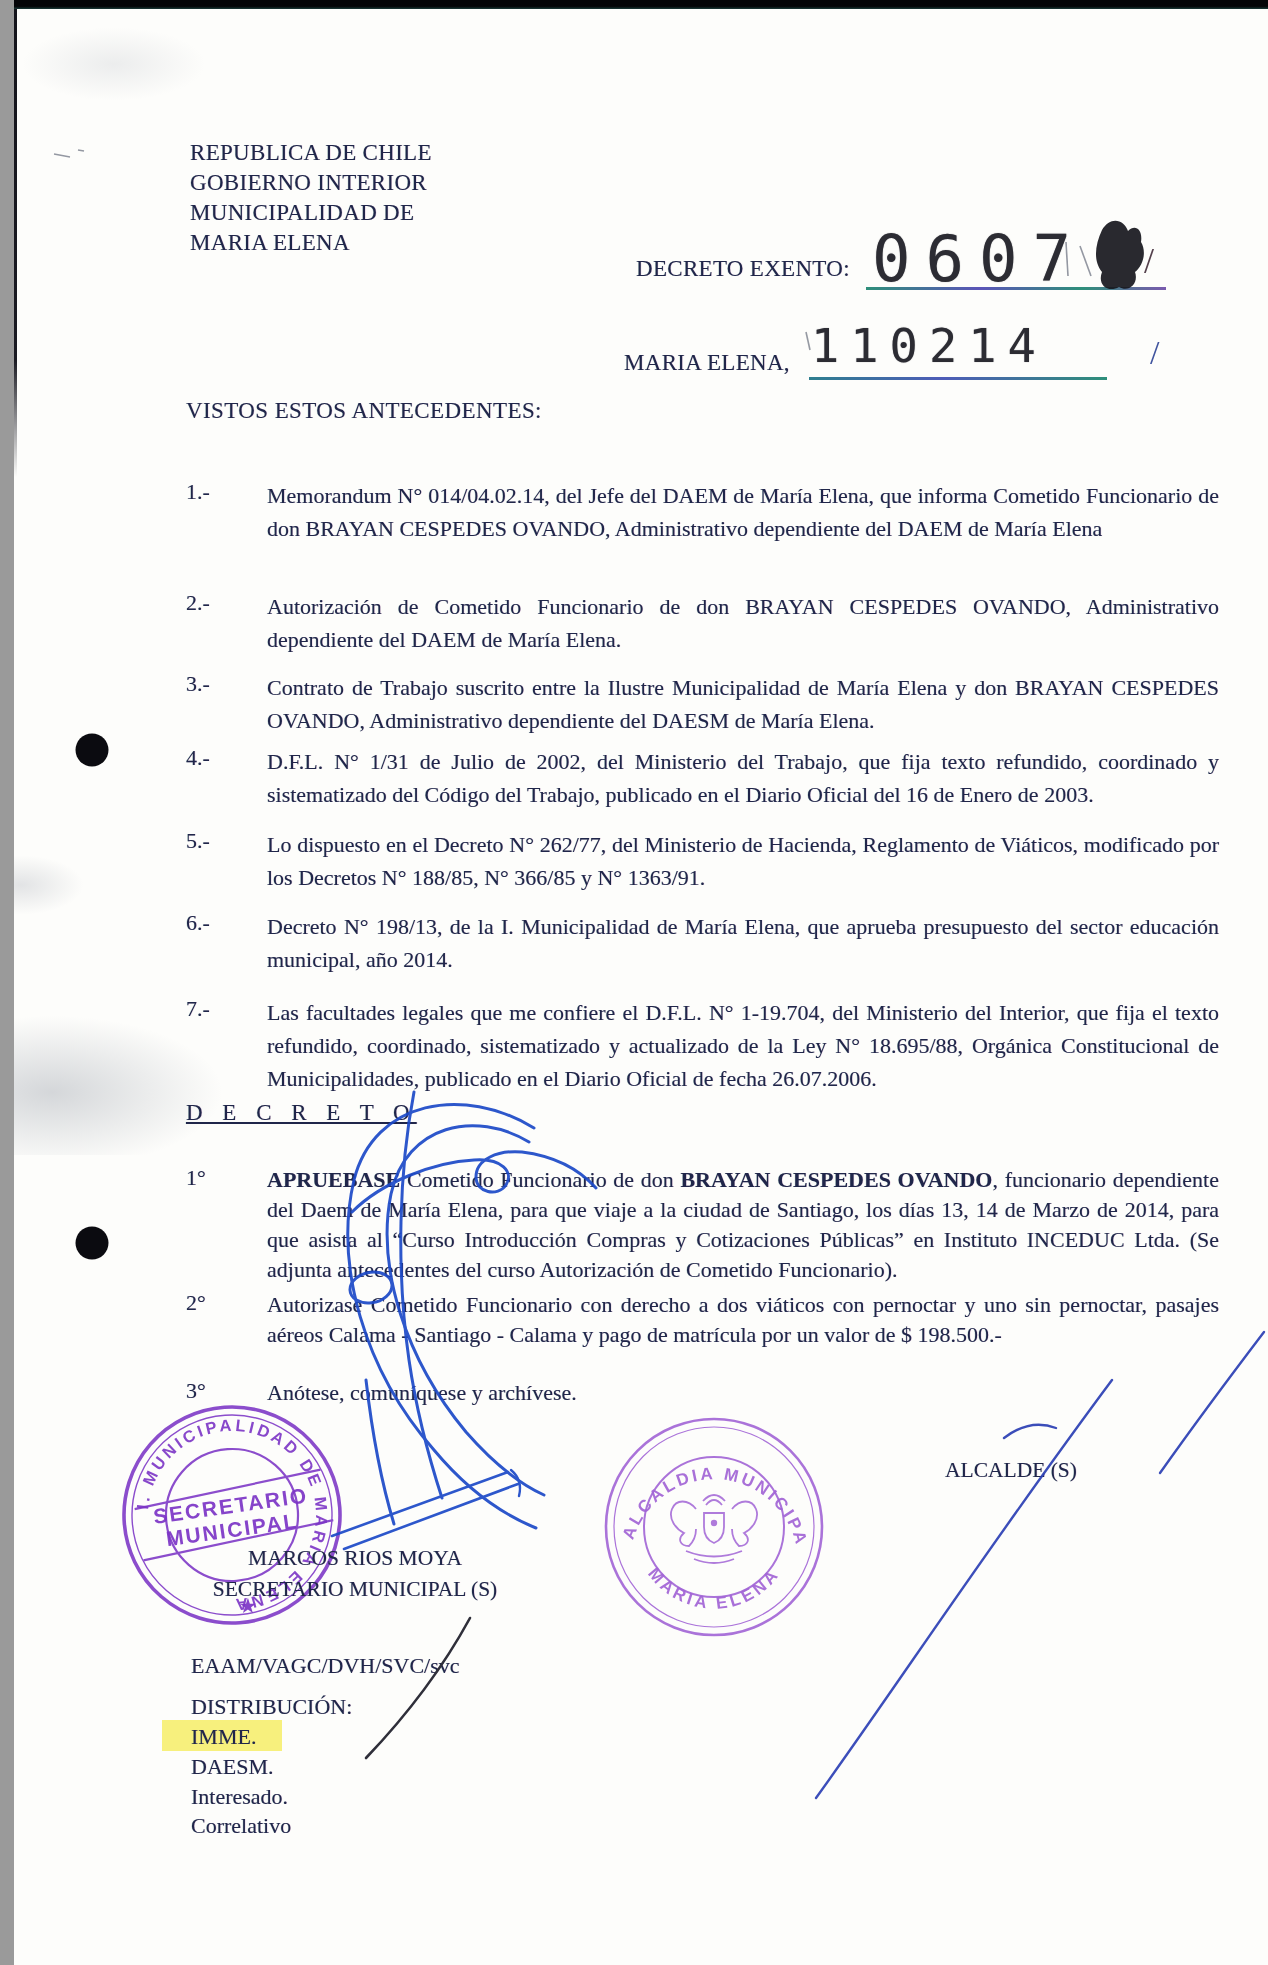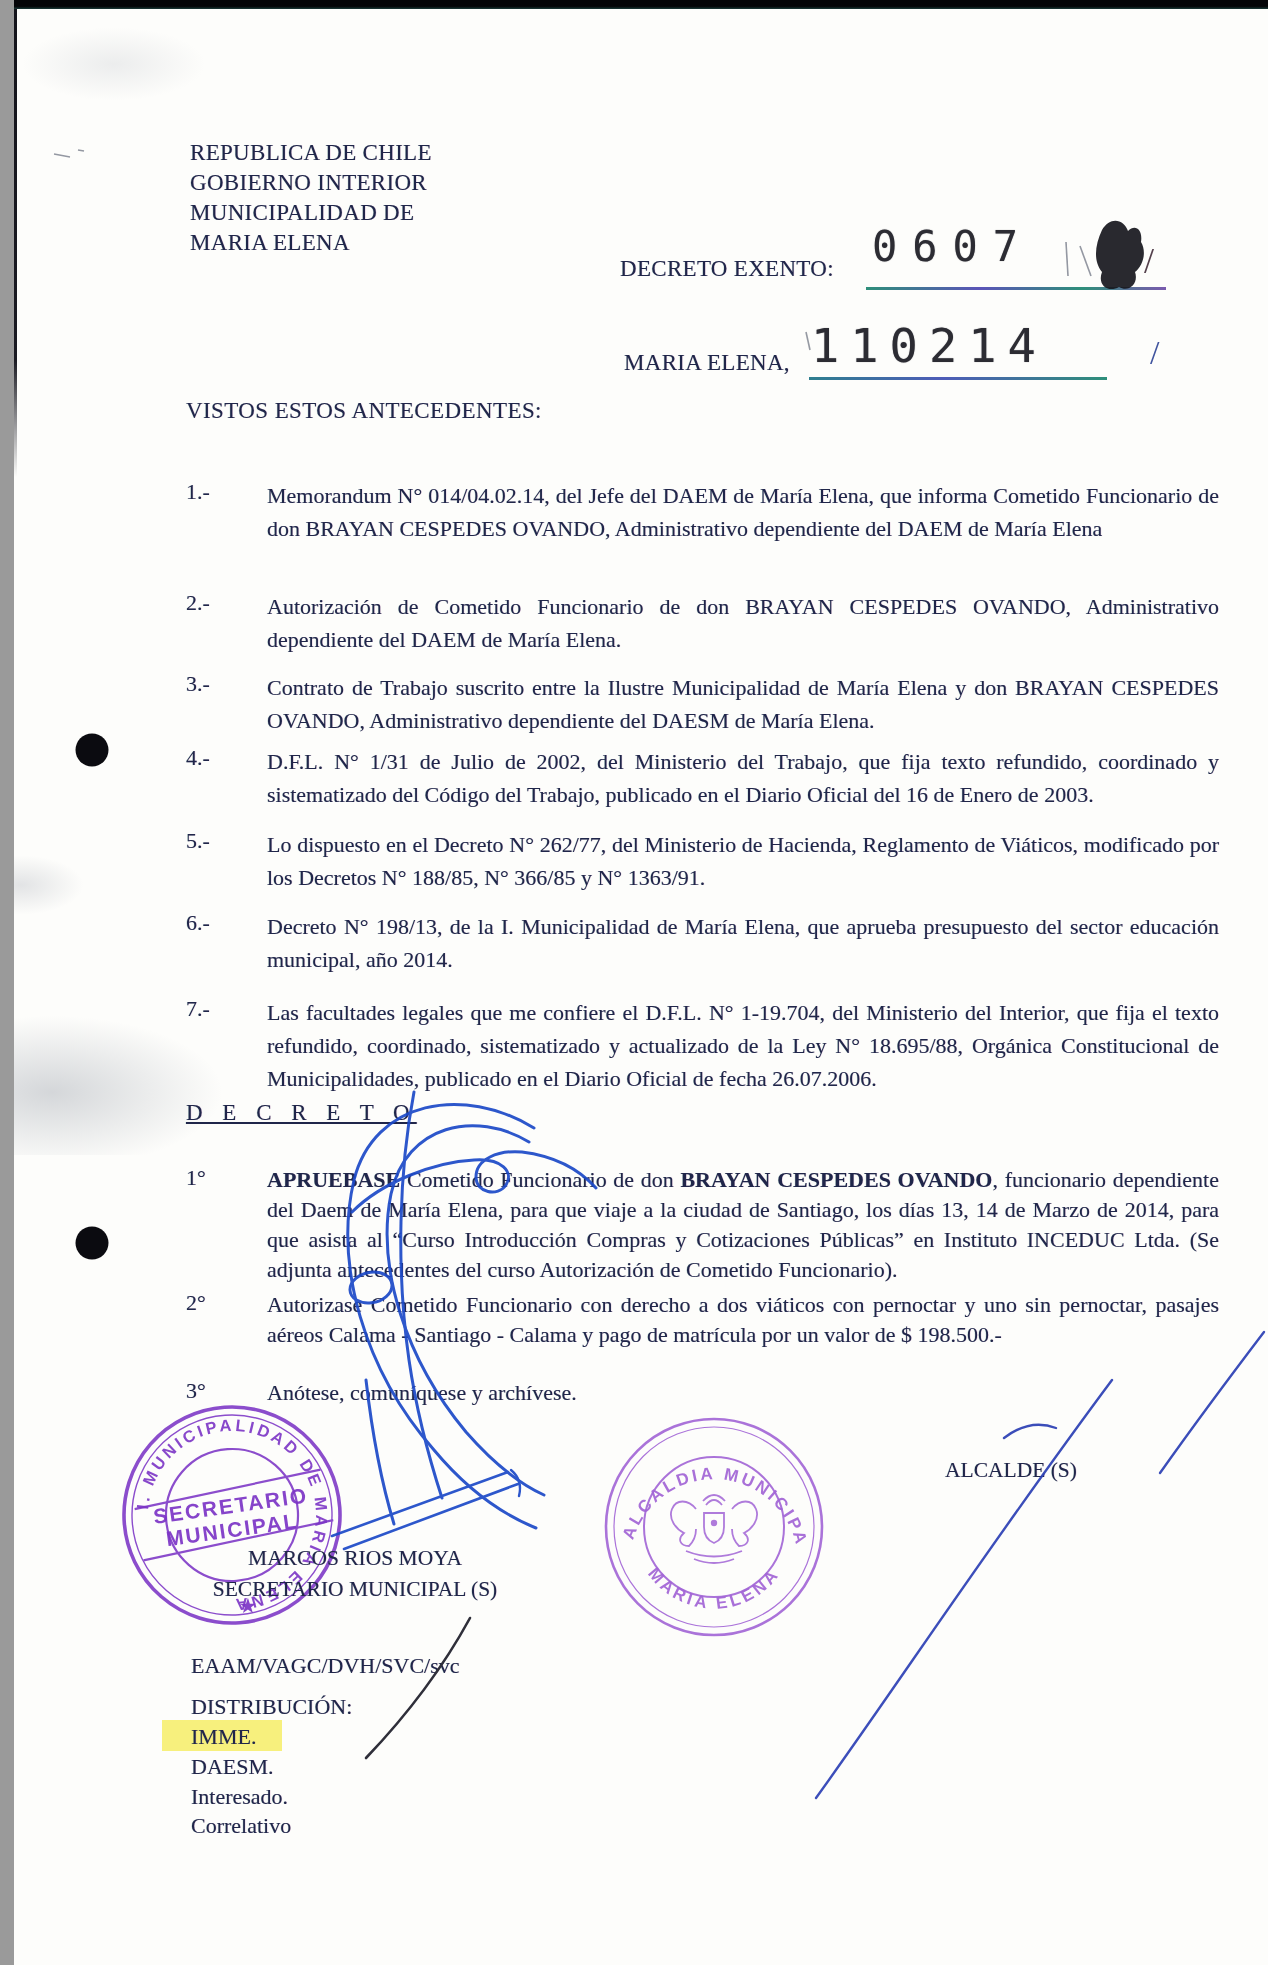--- a/index.html
+++ b/index.html
@@ -9,24 +9,24 @@
   .ink{color:#20264a;text-shadow:.5px 0 rgba(150,40,130,.22),-.5px 0 rgba(0,115,85,.22);}
   
   .topbar{left:0;top:0;width:1268px;height:9px;background:linear-gradient(180deg,#050508 70%,#1b3a38);}
   .leftedge{left:0;top:9px;width:3px;height:468px;background:linear-gradient(180deg,#14141b,#1a1a22 75%,rgba(20,20,30,0));}
   .smudge1{left:0;top:1015px;width:210px;height:140px;background:radial-gradient(ellipse at 18% 55%,rgba(118,126,140,.30),rgba(118,126,140,0) 70%);}
   .smudge2{left:10px;top:28px;width:180px;height:72px;background:radial-gradient(ellipse,rgba(150,156,168,.17),rgba(150,156,168,0) 72%);}
   .smudge3{left:0;top:855px;width:70px;height:60px;background:radial-gradient(ellipse at 10% 50%,rgba(130,136,150,.22),rgba(130,136,150,0) 70%);}
   
   .hdr{left:176px;top:138px;font-size:23px;line-height:30px;letter-spacing:.3px;}
   .lbl{font-size:23px;letter-spacing:.3px;}
-  .decree-label{left:606px;top:256px;}
+  .decree-label{left:622px;top:256px;}
   .place-label{left:610px;top:350px;}
   .stampnum{font-family:"DejaVu Sans Mono",monospace;color:#2c2c33;text-shadow:0 0 1px rgba(40,40,50,.55);}
-  .num1{left:858px;top:222px;font-size:42px;letter-spacing:15px;}
+  .num1{left:858px;top:222px;font-size:64px;letter-spacing:15px;}
   .num2{left:797px;top:318px;font-size:47px;letter-spacing:11px;text-align:center;}
   .uline{height:3px;}
   .u1{left:852px;top:287px;width:300px;background:linear-gradient(90deg,#2e8f7a,#5b54b8 38%,#2e8f7a 72%,#7a5aae);}
   .u2{left:795px;top:377px;width:298px;background:linear-gradient(90deg,#2e7f8f,#4e5cb8 45%,#2e8f7a);}
   .slash1{left:1130px;top:240px;font-size:36px;color:#54404c;}
   .slash2{left:1136px;top:334px;font-size:34px;color:#40549e;}
   .vistos{left:172px;top:398px;font-size:23px;letter-spacing:.4px;}
   
   .item{position:absolute;left:172px;width:1033px;}
   .inum{position:absolute;left:0;top:0;font-size:22px;}

